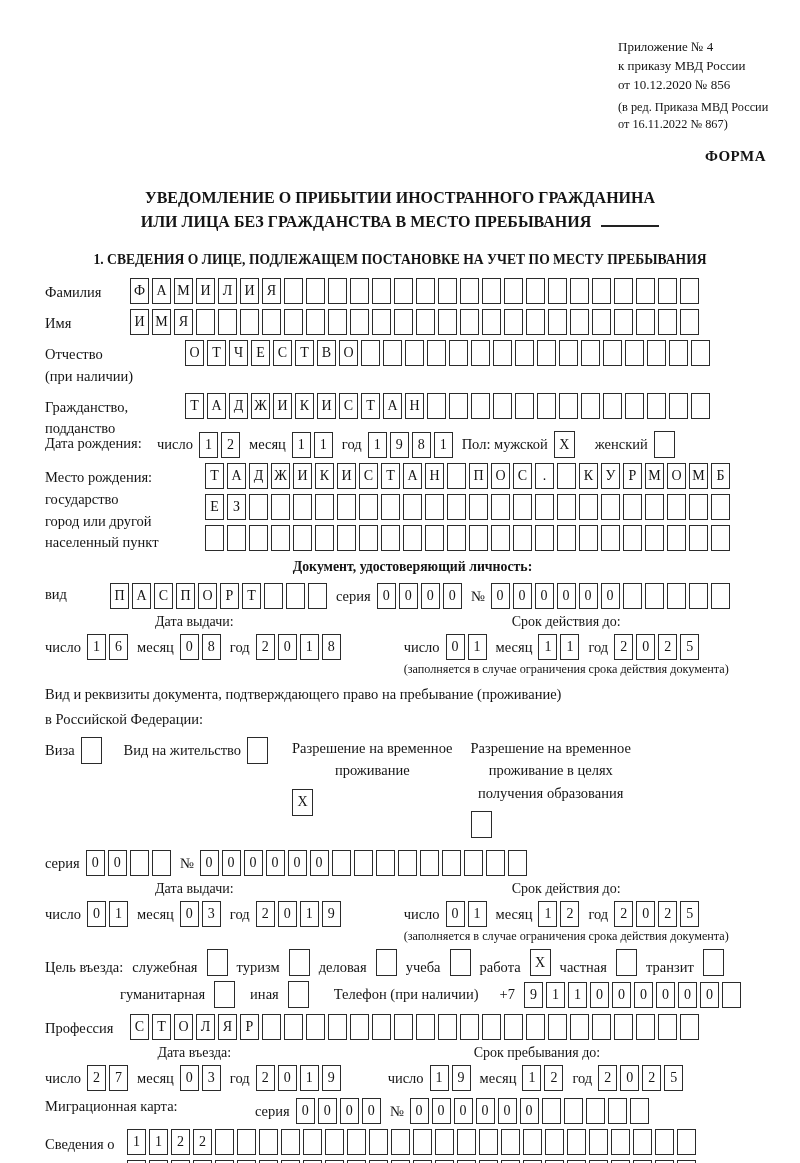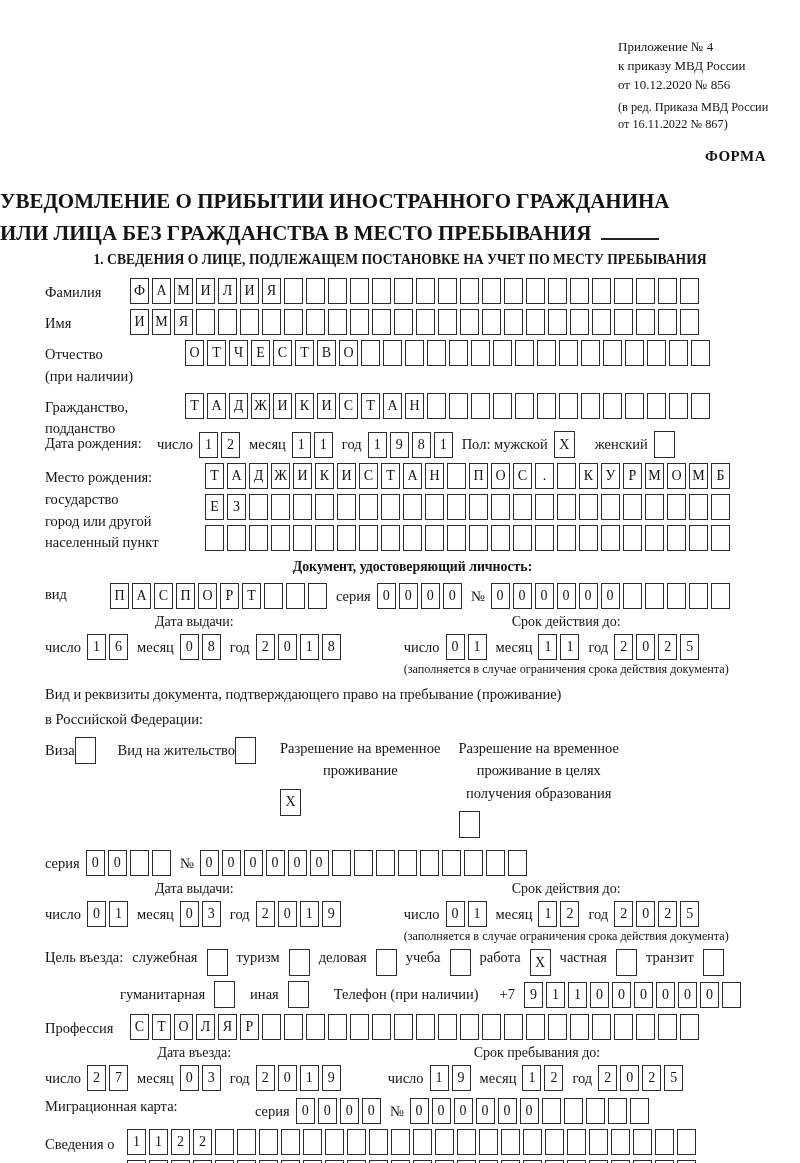--- a/index.html
+++ b/index.html
@@ -6,21 +6,21 @@
   body{
     width:800px;height:1163px;overflow:hidden;background:#ffffff;color:#141414;
     font-family:"Liberation Serif", serif;font-size:14.5px;
   }
   .page{position:relative;width:800px;height:1163px;}
   
   .hdr{position:absolute;left:618px;top:38px;font-size:13px;line-height:1.45;}
   .hdr .l4,.hdr .l5{font-size:12.3px;}
   .hdr .l4{margin-top:4px;}
   .forma{position:absolute;right:34px;top:148px;font-weight:bold;font-size:15px;letter-spacing:.5px;}
-  .title{position:absolute;left:0;top:186px;width:800px;font-weight:bold;font-size:21px;line-height:1.5;}
+  .title{position:absolute;left:0;top:186px;width:800px;text-align:center;font-weight:bold;font-size:16px;line-height:1.5;}
   .title .uline{display:inline-block;width:58px;border-bottom:2px solid #222;height:14px;margin-left:10px;}
   .sec1{position:absolute;left:0;top:252px;width:800px;text-align:center;font-weight:bold;font-size:13.6px;}
   
   .form{position:absolute;left:45px;top:278px;width:735px;}
   .row{display:flex;align-items:flex-start;margin-bottom:5px;}
   .lab{line-height:1.5;padding-top:4px;flex:none;}
   .cells{display:flex;flex:none;}
   .cell{flex:none;display:inline-flex;width:17px;height:24px;border:1.7px solid #2b2b2b;margin-right:3px;
         align-items:center;justify-content:center;font-size:14px;}
   .box{flex:none;display:inline-flex;width:19px;height:25px;border:1.7px solid #2b2b2b;
@@ -28,21 +28,21 @@
   .dg{display:flex;align-items:center;gap:6px;padding-top:2px;}
   .dg .w{flex:none;}
   .stack{display:flex;flex-direction:column;gap:5px;}
   .dochead{text-align:center;font-weight:bold;font-size:13.8px;margin:4px 0 6px 0;}
   .datepair{margin-top:4px;}
   .datecol{display:flex;flex-direction:column;}
   .datetitle{text-align:center;font-size:14px;margin-bottom:2px;}
   .smallnote{font-size:12.2px;margin-top:2px;text-align:center;}
   .opt{display:flex;align-items:flex-start;gap:7px;flex-direction:column;}
   .optlab{text-align:center;line-height:1.55;}
-  .chk{display:flex;align-items:center;}
+  .chk{display:flex;align-items:center;gap:6px;}
   .gap8{width:8px;flex:none;}
 </style>
 </head>
 <body>
 
 <div class="page">
 
   <div class="hdr">
     <div>Приложение № 4</div>
     <div>к приказу МВД России</div>
@@ -499,21 +499,21 @@
               <span class="cell">2</span>
               <span class="cell">0</span>
               <span class="cell">2</span>
               <span class="cell">5</span>
             </span>
         </div>
         <div class="smallnote">(заполняется в случае ограничения срока действия документа)</div>
       </div>
     </div>
 
-    <div class="row" style="align-items:flex-start;gap:9px">
+    <div class="row" style="align-items:flex-end;gap:9px">
       <span>Цель въезда:</span>
       <span>служебная</span>
       <span class="box"></span>
       <span>туризм</span>
       <span class="box"></span>
       <span>деловая</span>
       <span class="box"></span>
       <span>учеба</span>
       <span class="box"></span>
       <span>работа</span>

